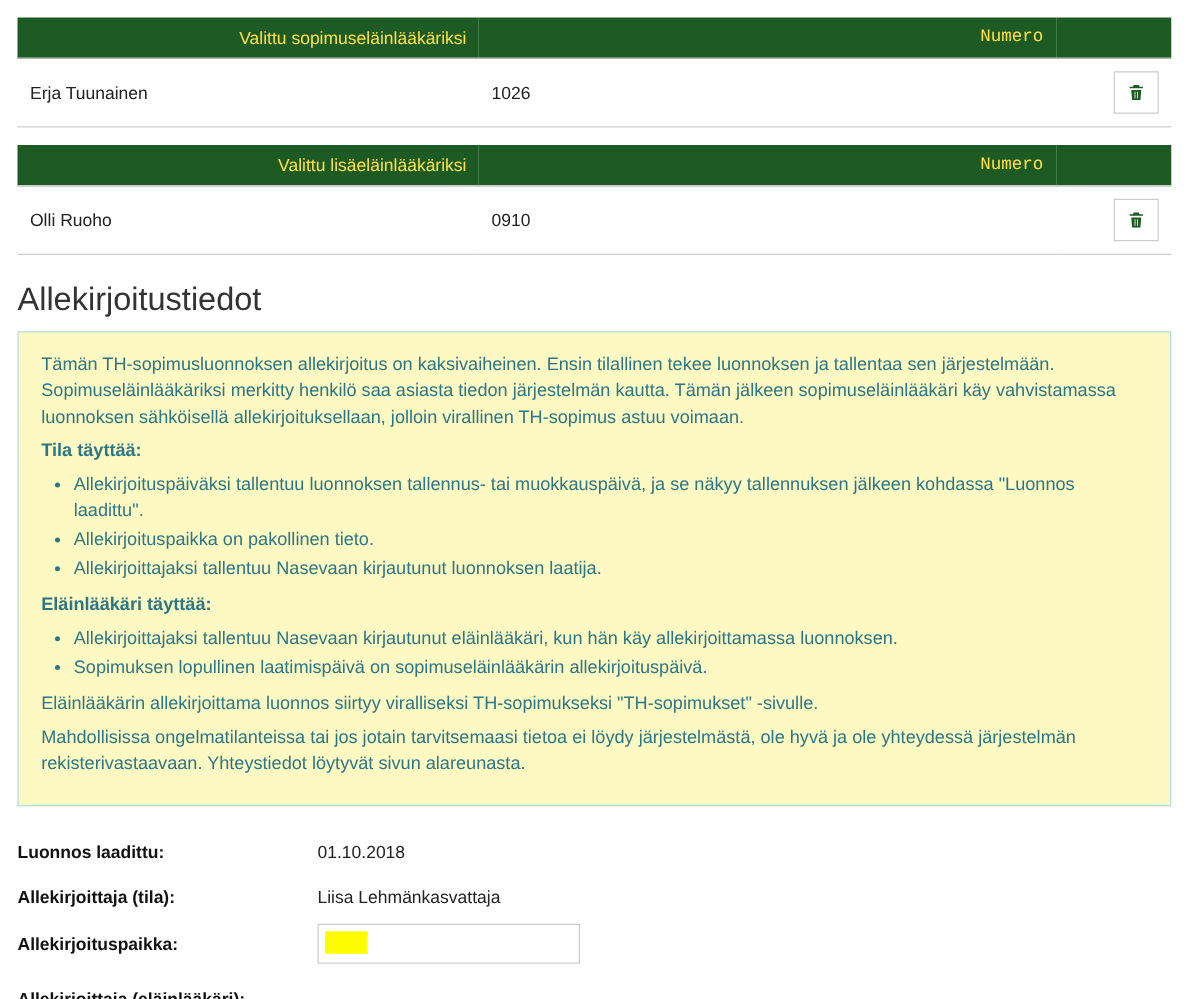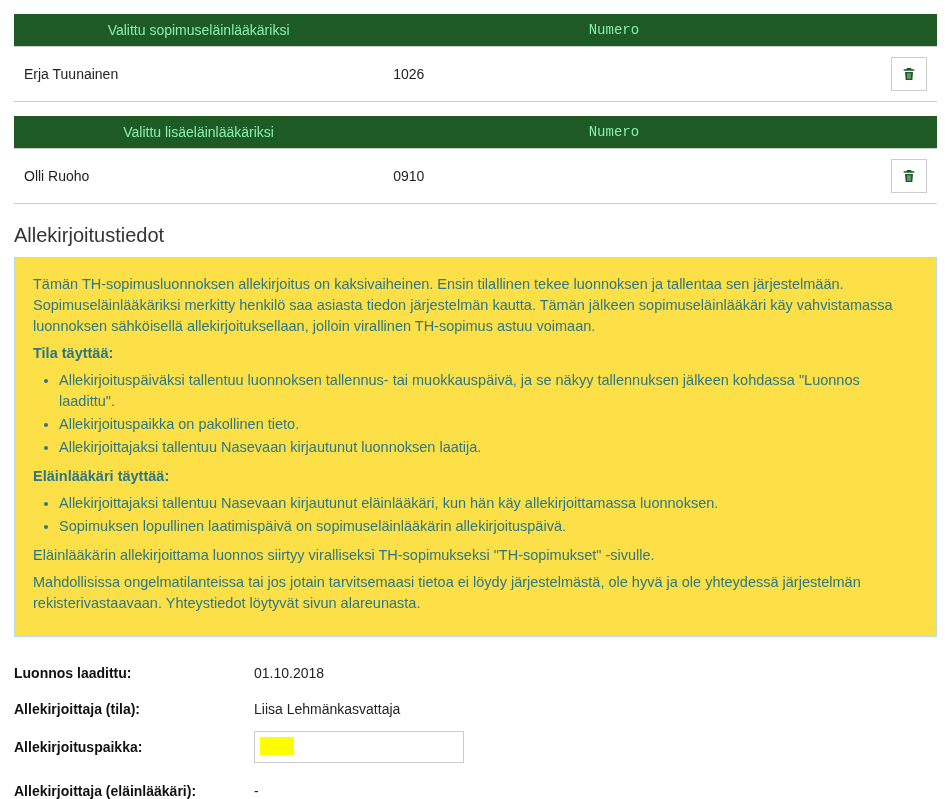--- a/index.html
+++ b/index.html
@@ -13,23 +13,23 @@
     width: 951px;
   }
   table.data {
     width: 100%;
     border-collapse: collapse;
     margin-bottom: 14px;
     border-bottom: 1px solid #ccc;
   }
   table.data thead th {
     background: #1e5b24;
-    color: #86efac;
+    color: #fde047;
     font-weight: 400;
-    text-align: center;
+    text-align: right;
     padding: 8px 10px;
     font-size: 14px;
   }
   table.data tbody td {
     padding: 10px 10px;
     border-top: 1px solid #ccc;
     vertical-align: middle;
     margin-top: 16px;
   }
   .col-name { width: 40%; }
@@ -42,27 +42,27 @@
     width: 36px;
     height: 34px;
     border: 1px solid #ccc;
     background: #fff;
     cursor: pointer;
     color: #1e5b24;
     padding: 0;
   }
   .del-btn svg { width: 16px; height: 16px; }
   h2.section-title {
-    font-size: 20px;
+    font-size: 26px;
     font-weight: 400;
     color: #333;
     margin: 20px 0 10px 0;
   }
   .info-box {
-    background: #fde047;
+    background: #fef9c3;
     border: 1px solid #b7dde5;
     color: #2c7786;
     padding: 16px 18px;
     line-height: 1.45;
     font-size: 14.5px;
   }
   .info-box p { margin: 0 0 6px 0; }
   .info-box ul { margin: 2px 0 8px 0; padding-left: 26px; }
   .info-box li { margin: 2px 0; list-style: disc; }
   .info-box b { font-weight: 700; }

